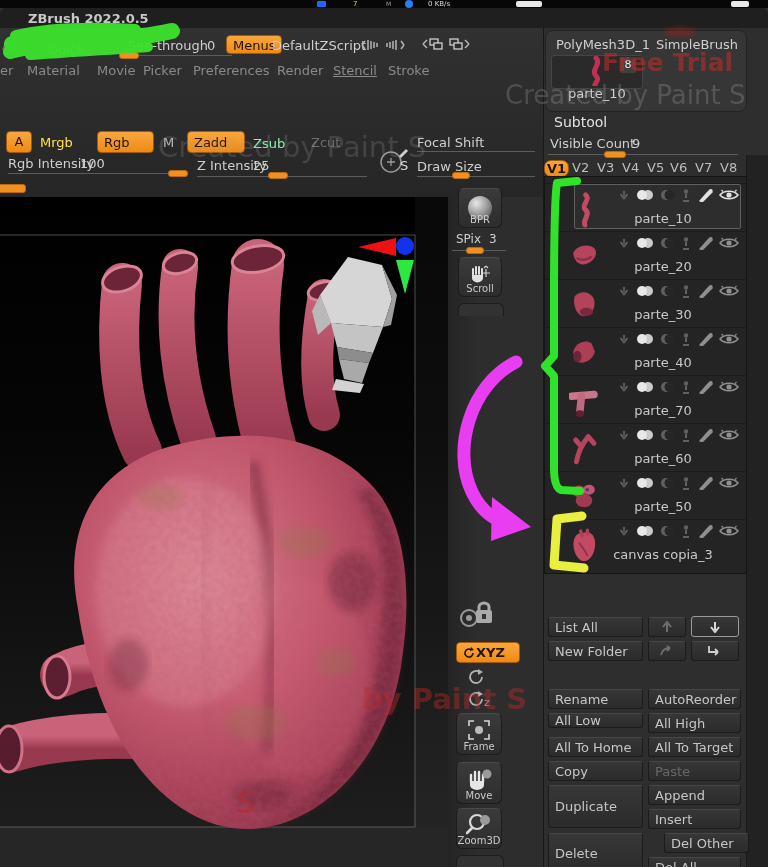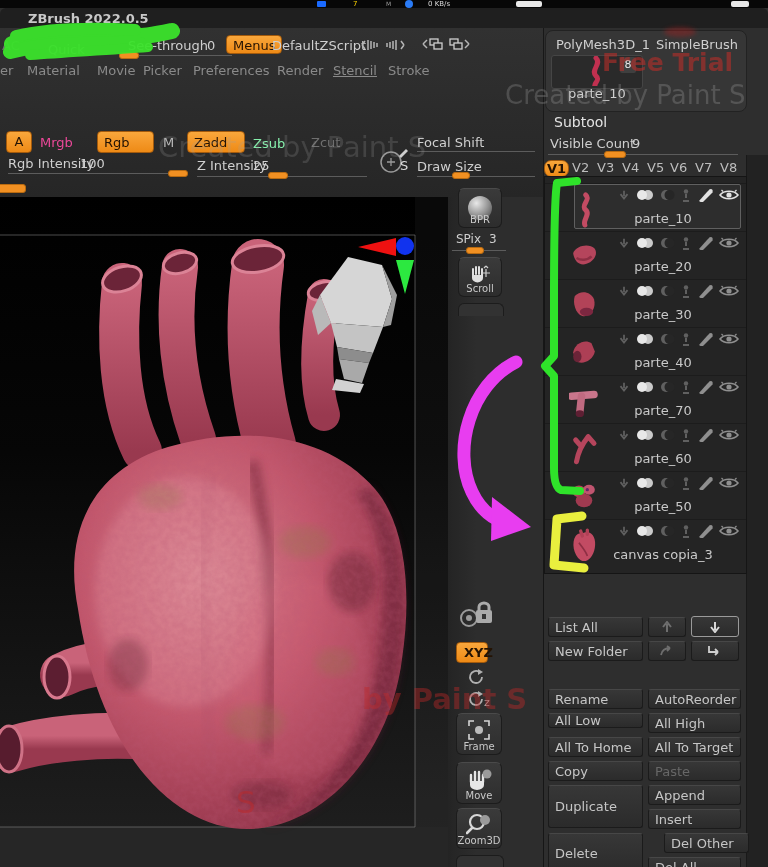--- a/index.html
+++ b/index.html
@@ -110,21 +110,21 @@
     <span class="abs t faint" style="left:97px;">Movie</span>
     <span class="abs t faint" style="left:143px;">Picker</span>
     <span class="abs t faint" style="left:193px;">Preferences</span>
     <span class="abs t faint" style="left:277px;">Render</span>
     <span class="abs t faint" style="left:333px;text-decoration:underline;">Stencil</span>
     <span class="abs t faint" style="left:388px;">Stroke</span>
   </div>
 
   <div class="abs orange-btn" style="left:6px;top:131px;width:26px;height:22px;text-align:center;padding:0;">
     <span style="width:100%;">A</span></div>
-  <span class="abs t" style="left:40px;top:135px;color:#ec4899;">Mrgb</span>
+  <span class="abs t" style="left:40px;top:135px;color:#fde047;">Mrgb</span>
   <div class="abs orange-btn" style="left:97px;top:131px;width:57px;height:22px;line-height:21px;">
     <span>Rgb</span></div>
   <span class="abs t" style="left:163px;top:135px;color:#b9b9b9;">M</span>
   <div class="abs orange-btn" style="left:187px;top:131px;width:58px;height:22px;line-height:21px;">
     <span>Zadd</span></div>
   <span class="abs t" style="left:253px;top:136px;color:#86efac;">Zsub</span>
   <span class="abs t dim" style="left:311px;top:135px;">Zcut</span>
 
   <svg class="abs" style="left:377px;top:148px;" width="36" height="28" viewBox="0 0 36 28">
     <circle cx="14" cy="14" r="10" fill="none" stroke="#9a9a9a" stroke-width="1.5"></circle>
@@ -254,21 +254,21 @@
   <div class="abs" style="left:458px;top:303px;width:44px;height:12px;background:#323232;border-radius:6px 6px 0 0;border:1px solid #1c1c1c;border-bottom:none;"></div>
 
   <svg class="abs" style="left:458px;top:598px;" width="40" height="34" viewBox="0 0 40 34">
     <circle cx="11" cy="20" r="8" fill="none" stroke="#9a9a9a" stroke-width="2"></circle>
     <circle cx="11" cy="20" r="3" fill="#9a9a9a"></circle>
     <rect x="18" y="12" width="16" height="13" rx="2" fill="#aaa"></rect>
     <path d="M21 12 v-3 a5 4 0 0 1 10 0 v3" fill="none" stroke="#aaa" stroke-width="3"></path>
     <rect x="24" y="16" width="4" height="5" fill="#333"></rect>
   </svg>
 
-  <div class="abs orange-btn" style="left:456px;top:642px;width:32px;height:21px;display:flex;align-items:center;font-weight:bold;">
+  <div class="abs orange-btn" style="left:456px;top:642px;width:64px;height:21px;display:flex;align-items:center;font-weight:bold;">
     <svg width="12" height="12" viewBox="0 0 12 12" style="margin-right:1px;">
       <path d="M10 6 a4 4 0 1 1 -2 -3.4" fill="none" stroke="#241303" stroke-width="1.6"></path>
         <polygon points="8,0 11,3 7,4" fill="#241303"></polygon>
     </svg>
     <span>XYZ</span>
   </div>
   <svg class="abs" style="left:466px;top:668px;" width="20" height="18" viewBox="0 0 20 18">
     <path d="M16 9 a6 6 0 1 1 -3 -5.2" fill="none" stroke="#b0b0b0" stroke-width="1.8"></path>
       <polygon points="12,1 17,4 12,7" fill="#b0b0b0"></polygon>
   </svg>

